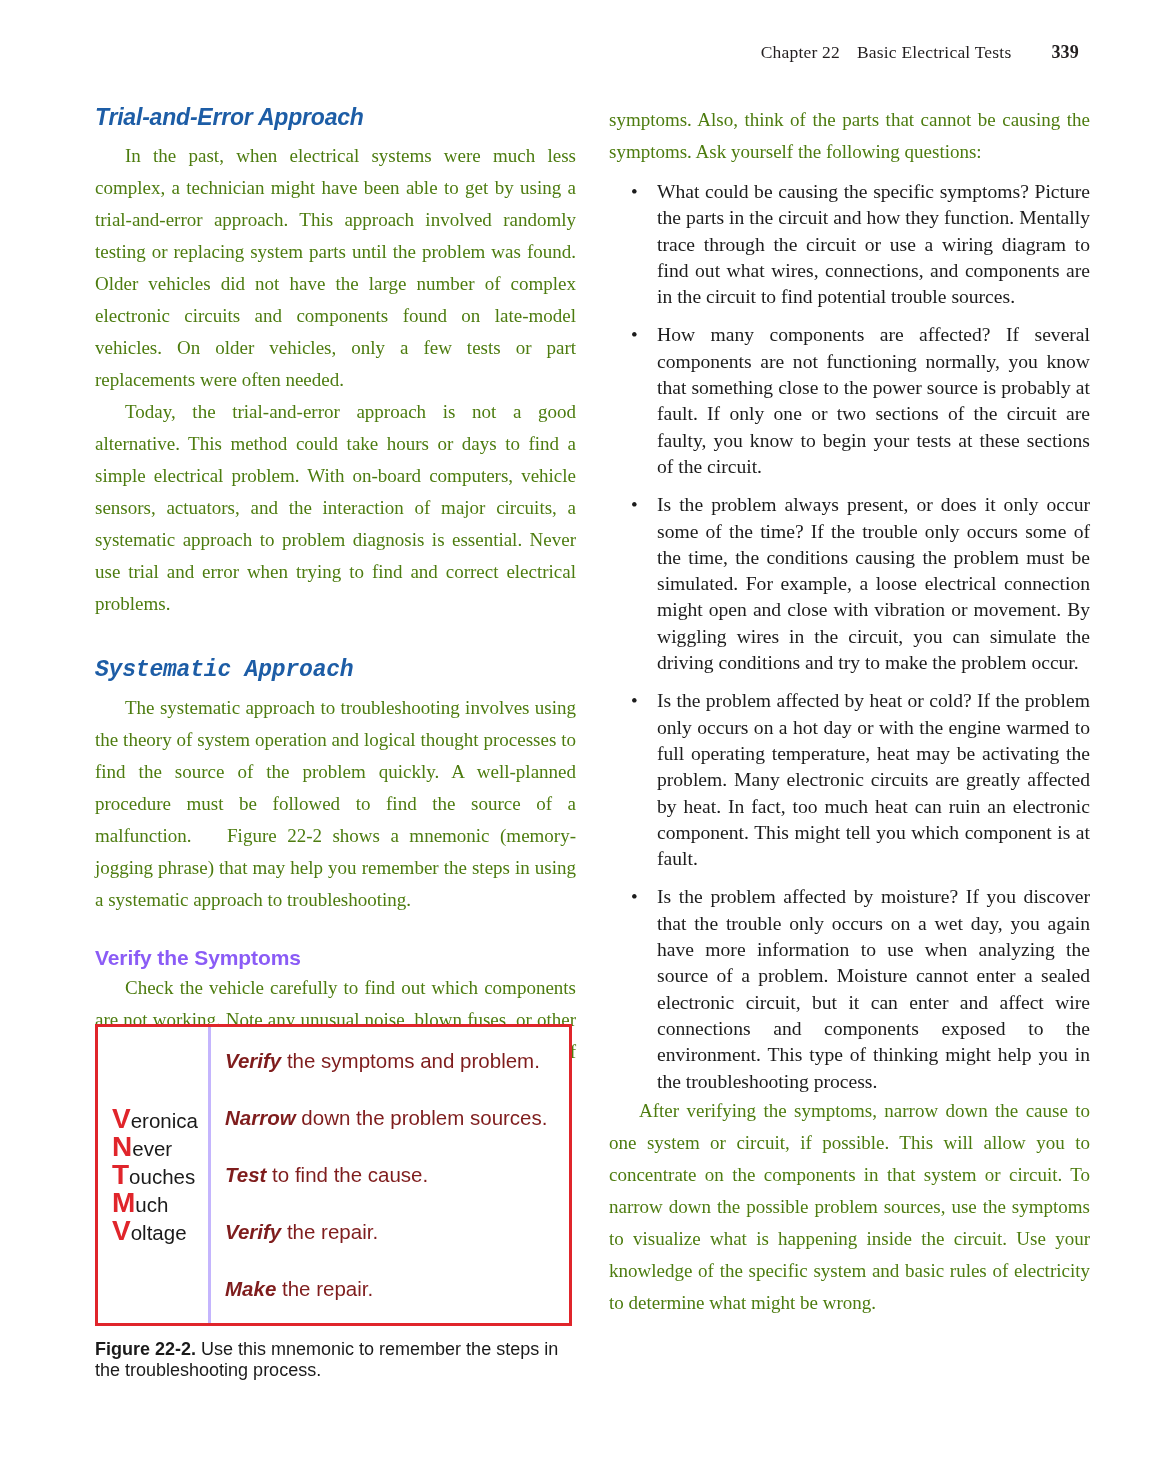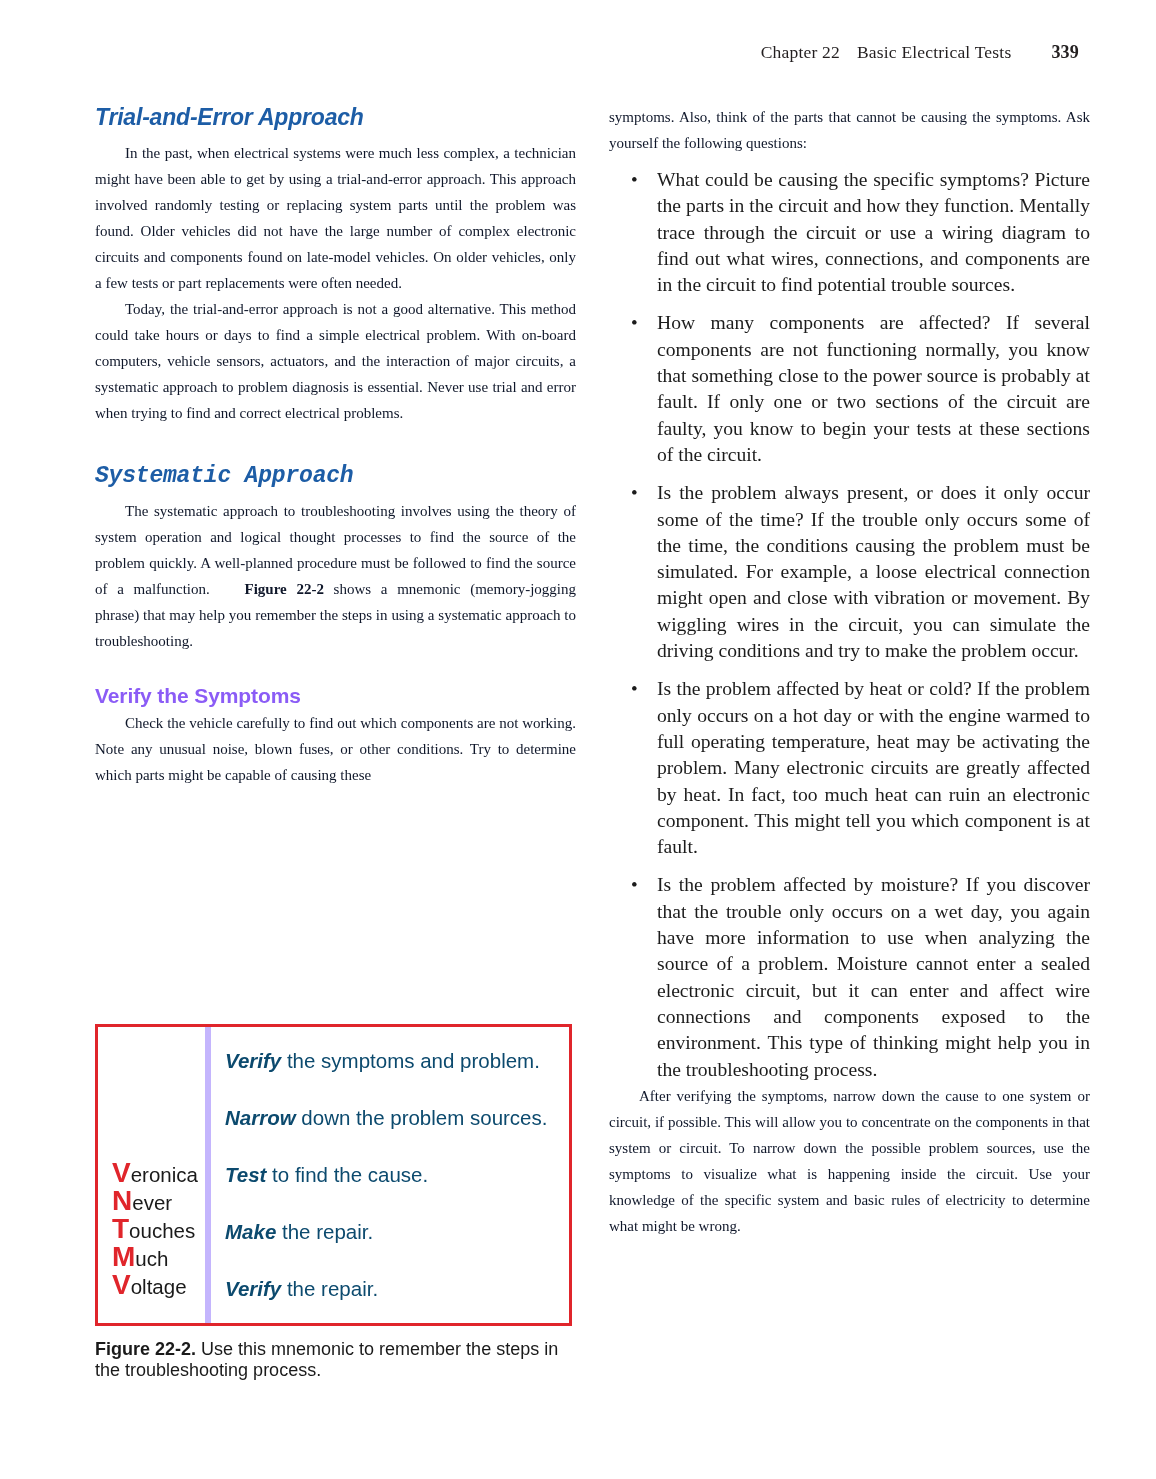--- a/index.html
+++ b/index.html
@@ -68,30 +68,30 @@
     font-size: 21px;
     color: #8b5cf6;
     margin: 30px 0 2px 0;
     letter-spacing: -0.1px;
   }
 
   
   p.body {
     margin: 0;
     font-family: "Liberation Serif", serif;
-    font-size: 15px;
-    line-height: 26px;
+    font-size: 19px;
+    line-height: 32px;
     text-align: justify;
     text-indent: 30px;
-    color: #0f172a;
+    color: #4d7c0f;
     hyphens: none;
   }
   p.body.noind { text-indent: 0; }
   p.body + p.body { margin-top: 0; }
-  b.inline { font-weight: bold; margin-left: 25px; }
+  b.inline { font-weight: normal; margin-left: 25px; }
 
   
   ul.qlist {
     margin: 0;
     padding: 0;
     list-style: none;
   }
   ul.qlist li {
     position: relative;
     padding-left: 48px;
@@ -122,25 +122,25 @@
     box-sizing: border-box;
     width: 477px;
     height: 302px;
     border: 3px solid #e0252b;
     display: flex;
     background: #ffffff;
   }
   .mn-col-left {
     box-sizing: border-box;
     width: 113px;
-    border-right: 6px solid #c4b5fd;
+    border-right: 3px solid #c4b5fd;
     padding: 24px 0 24px 14px;
     display: flex;
     flex-direction: column;
-    justify-content: flex-end;
+    justify-content: center;
   }
   .mn-col-right {
     box-sizing: border-box;
     flex: 1;
     padding: 24px 0 24px 14px;
     display: flex;
     flex-direction: column;
     justify-content: space-between;
   }
   .mn-word {
@@ -152,21 +152,21 @@
   }
   .mn-word .cap {
     color: #e0252b;
     font-weight: bold;
     font-size: 28px;
     line-height: 1;
   }
   .mn-phrase {
     font-family: "Liberation Sans", sans-serif;
     font-size: 20.5px;
-    color: #0c4a6e;
+    color: #7f1d1d;
     line-height: 1;
     white-space: nowrap;
   }
   .mn-phrase .lead {
     font-weight: bold;
     font-style: italic;
   }
 
   .fig-caption {
     margin-top: 13px;
@@ -214,22 +214,22 @@
         <div class="mn-word"><span class="cap">N</span><span>ever</span></div>
         <div class="mn-word"><span class="cap">T</span><span>ouches</span></div>
         <div class="mn-word"><span class="cap">M</span><span>uch</span></div>
         <div class="mn-word"><span class="cap">V</span><span>oltage</span></div>
       </div>
 
       <div class="mn-col-right">
         <div class="mn-phrase"><span class="lead">Verify</span><span> the symptoms and problem.</span></div>
         <div class="mn-phrase"><span class="lead">Narrow</span><span> down the problem sources.</span></div>
         <div class="mn-phrase"><span class="lead">Test</span><span> to find the cause.</span></div>
+        <div class="mn-phrase"><span class="lead">Verify</span><span> the repair.</span></div>
         <div class="mn-phrase"><span class="lead">Make</span><span> the repair.</span></div>
-        <div class="mn-phrase"><span class="lead">Verify</span><span> the repair.</span></div>
       </div>
 
     </div>
 
     <div class="fig-caption"><span class="fignum">Figure 22-2.</span><span> Use this mnemonic to remember the steps in the troubleshooting process.</span></div>
   </div>
 
   <div class="col col-right">
 
     <p class="body noind">symptoms. Also, think of the parts that cannot be causing the symptoms. Ask yourself the following questions:</p>

